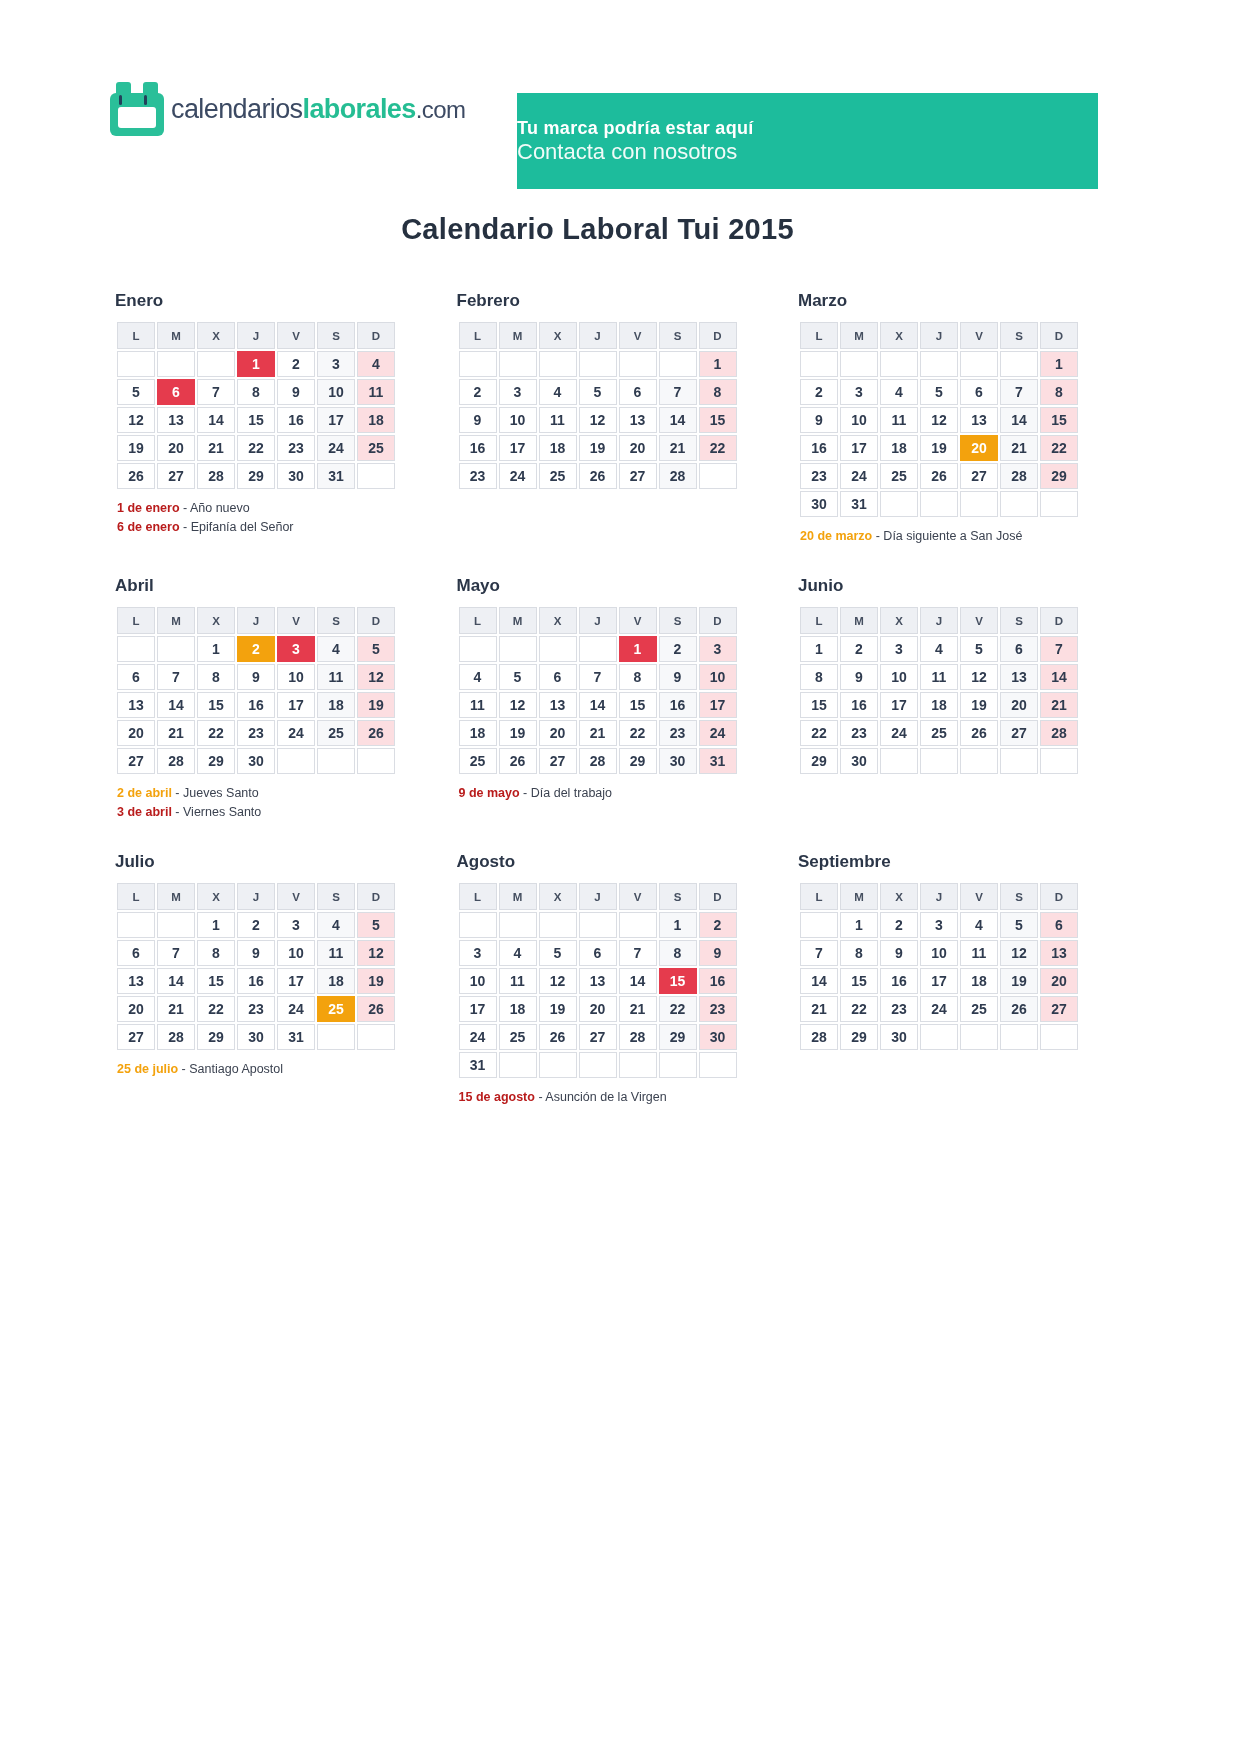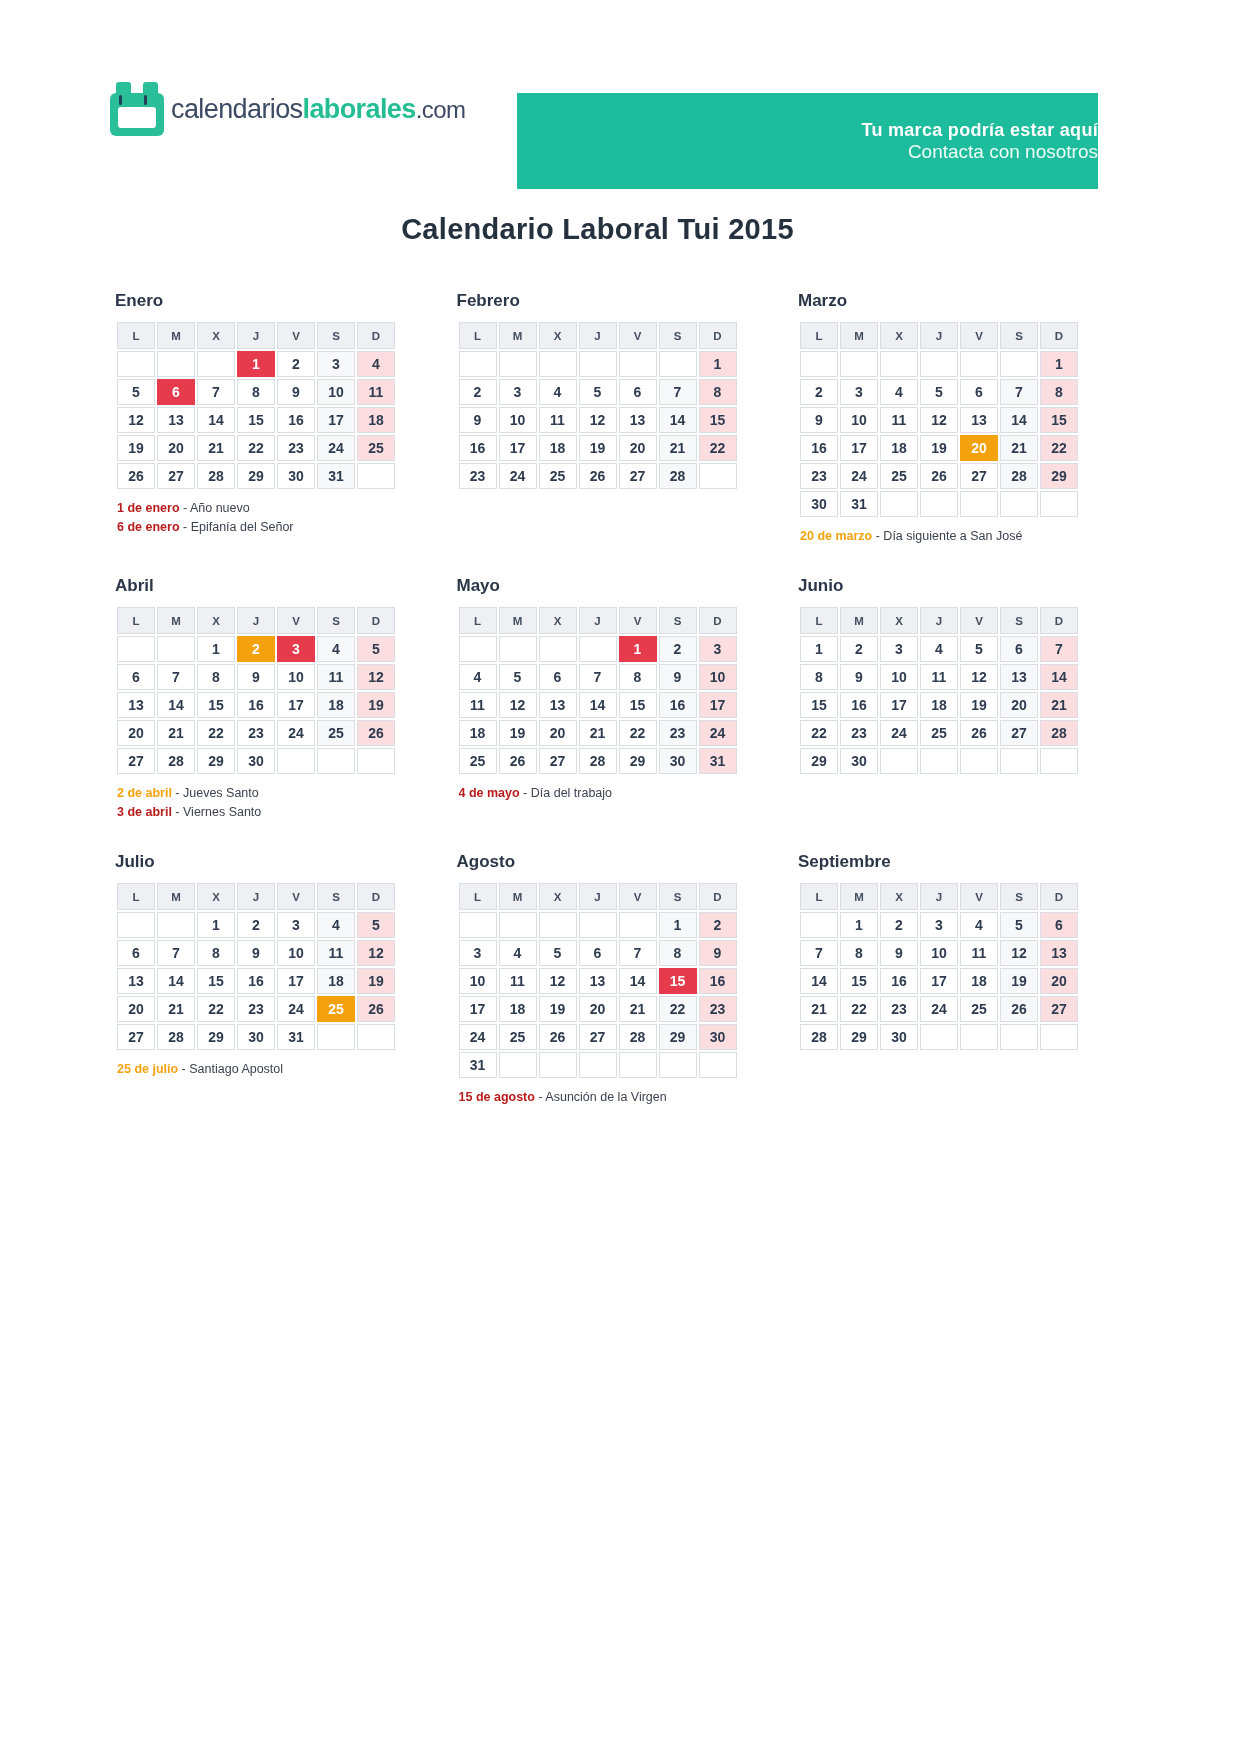--- a/index.html
+++ b/index.html
@@ -20,24 +20,24 @@
   .cal-icon .tick { position:absolute; width:3px; height:10px; background:#23405a; top:13px; border-radius:2px; z-index:2; }
   .tick-l { left:9px; } .tick-r { right:17px; }
   .cal-icon .paper { position:absolute; left:8px; right:8px; bottom:8px; height:21px; background:#ffffff; border-radius:3px; z-index:1; }
   .logo-text { font-size:27px; letter-spacing:-0.6px; color:#3c4a63; white-space:nowrap; }
   .logo-text b { color:#25bd93; font-weight:700; }
   .logo-text .tld { font-size:24px; }
 
   .banner {
     position:absolute; left:517px; top:93px; width:581px; height:96px;
     background:#1dbc9c; display:flex; flex-direction:column;
-    align-items:flex-end; justify-content:center; gap:0; cursor:pointer;
+    align-items:flex-start; justify-content:center; gap:0; cursor:pointer;
   }
   .banner-line1 { color:#ffffff; font-weight:700; font-size:18px; letter-spacing:0.3px; }
-  .banner-line2 { color:#f0fbf8; font-size:19px; }
+  .banner-line2 { color:#f0fbf8; font-size:22px; }
 
   
   h1 {
     width:965px; margin:24px 0 45px 115px; text-align:center;
     font-size:29px; font-weight:700; color:#263140; letter-spacing:0.3px;
   }
 
   
   .months {
     width:965px; margin-left:115px;
@@ -419,21 +419,21 @@
             <td>26</td>
             <td>27</td>
             <td>28</td>
             <td>29</td>
             <td class="sat">30</td>
             <td class="sun">31</td>
           </tr>
         </tbody>
       </table>
       <div class="legend">
-        <div class="legend-item"><span class="date red">4 de mayo</span> - Día del trabajo</div>
+        <div class="legend-item"><span class="date red">9 de mayo</span> - Día del trabajo</div>
       </div>
     </div>
     <div class="month">
       <div class="month-title">Junio</div>
       <table>
         <thead>
           <tr>
             <th>L</th>
             <th>M</th>
             <th>X</th>

